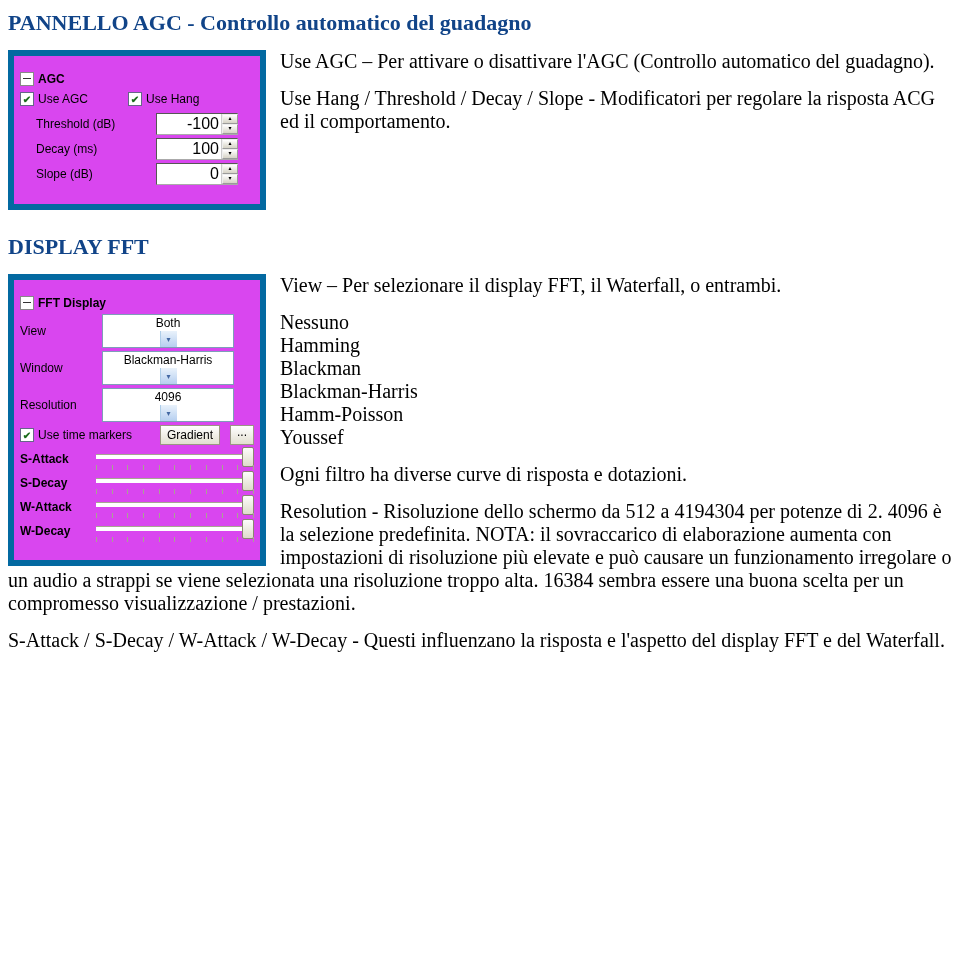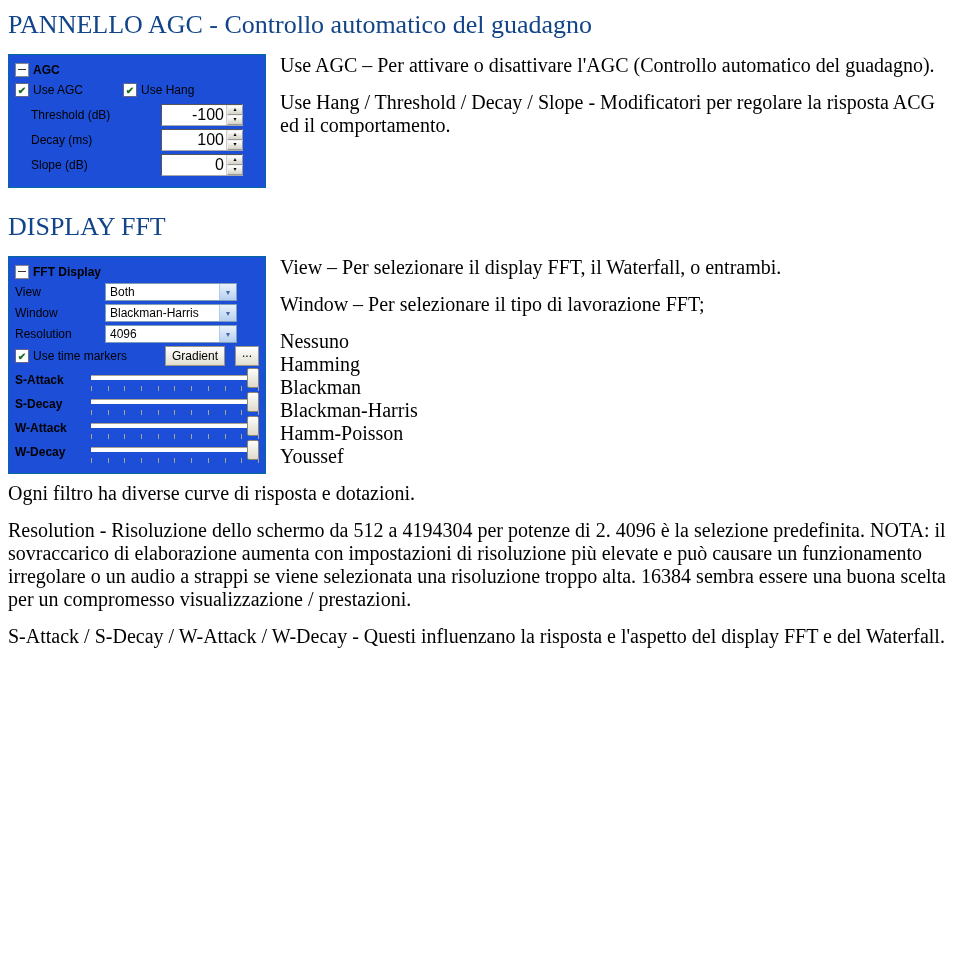--- a/index.html
+++ b/index.html
@@ -5,29 +5,29 @@
   body {
     font-family: "Times New Roman", Times, serif;
     font-size: 20px;
     color: #000;
     background: #fff;
     margin: 0;
     padding: 10px 8px;
     width: 944px;
   }
   h2.section-title {
-    font-size: 26px;
-    font-weight: normal;
+    font-size: 22px;
+    font-weight: bold;
     margin: 0 0 14px 0;
   }
   .blue { color: #114488; }
   .panel {
-    background: #1d4ed8;
-    border: 1px solid #0369a1;
-    padding: 8px 6px;
+    background: #d946ef;
+    border: 6px solid #0369a1;
+    padding: 16px 6px;
     font-family: Tahoma, Verdana, sans-serif;
     font-size: 12px;
     color: #000;
     box-sizing: border-box;
   }
   .panel-header {
     display: flex;
     align-items: center;
     font-weight: bold;
     margin-bottom: 4px;
@@ -113,21 +113,22 @@
     text-align: center;
     cursor: pointer;
   }
   .combo {
     display: flex;
     align-items: center;
     border: 1px solid #7f9db9;
     background: #fff;
     width: 120px;
     box-sizing: border-box;
-    margin-left: 8px;
+    margin-left: 0;
+    flex-direction: column;
   }
   .combo span {
     padding: 1px 4px;
     flex: 1;
     font-size: 12px;
   }
   .combo .dd {
     width: 16px;
     height: 16px;
     background: linear-gradient(#e9f2fb, #b6cff0);
@@ -420,21 +421,20 @@
               <span></span>
               <span></span>
               <span></span>
               <span></span>
             </div>
         </div>
       </div>
     </div>
 
     <p class="body-para">View – Per selezionare il display FFT, il Waterfall, o entrambi.</p>
-    <p class="body-para">Window – Per selezionare il tipo di lavorazione FFT;</p>
     <div style="margin:0 0 14px 0;">
       <div>Nessuno</div>
       <div>Hamming</div>
       <div>Blackman</div>
       <div>Blackman-Harris</div>
       <div>Hamm-Poisson</div>
       <div>Youssef</div>
     </div>
     <p class="body-para">Ogni filtro ha diverse curve di risposta e dotazioni.</p>
     <p class="body-para">Resolution - Risoluzione dello schermo da 512 a 4194304 per potenze di 2. 4096 è la selezione predefinita. NOTA: il sovraccarico di elaborazione aumenta con impostazioni di risoluzione più elevate e può causare un funzionamento irregolare o un audio a strappi se viene selezionata una risoluzione troppo alta. 16384 sembra essere una buona scelta per un compromesso visualizzazione / prestazioni.</p>

